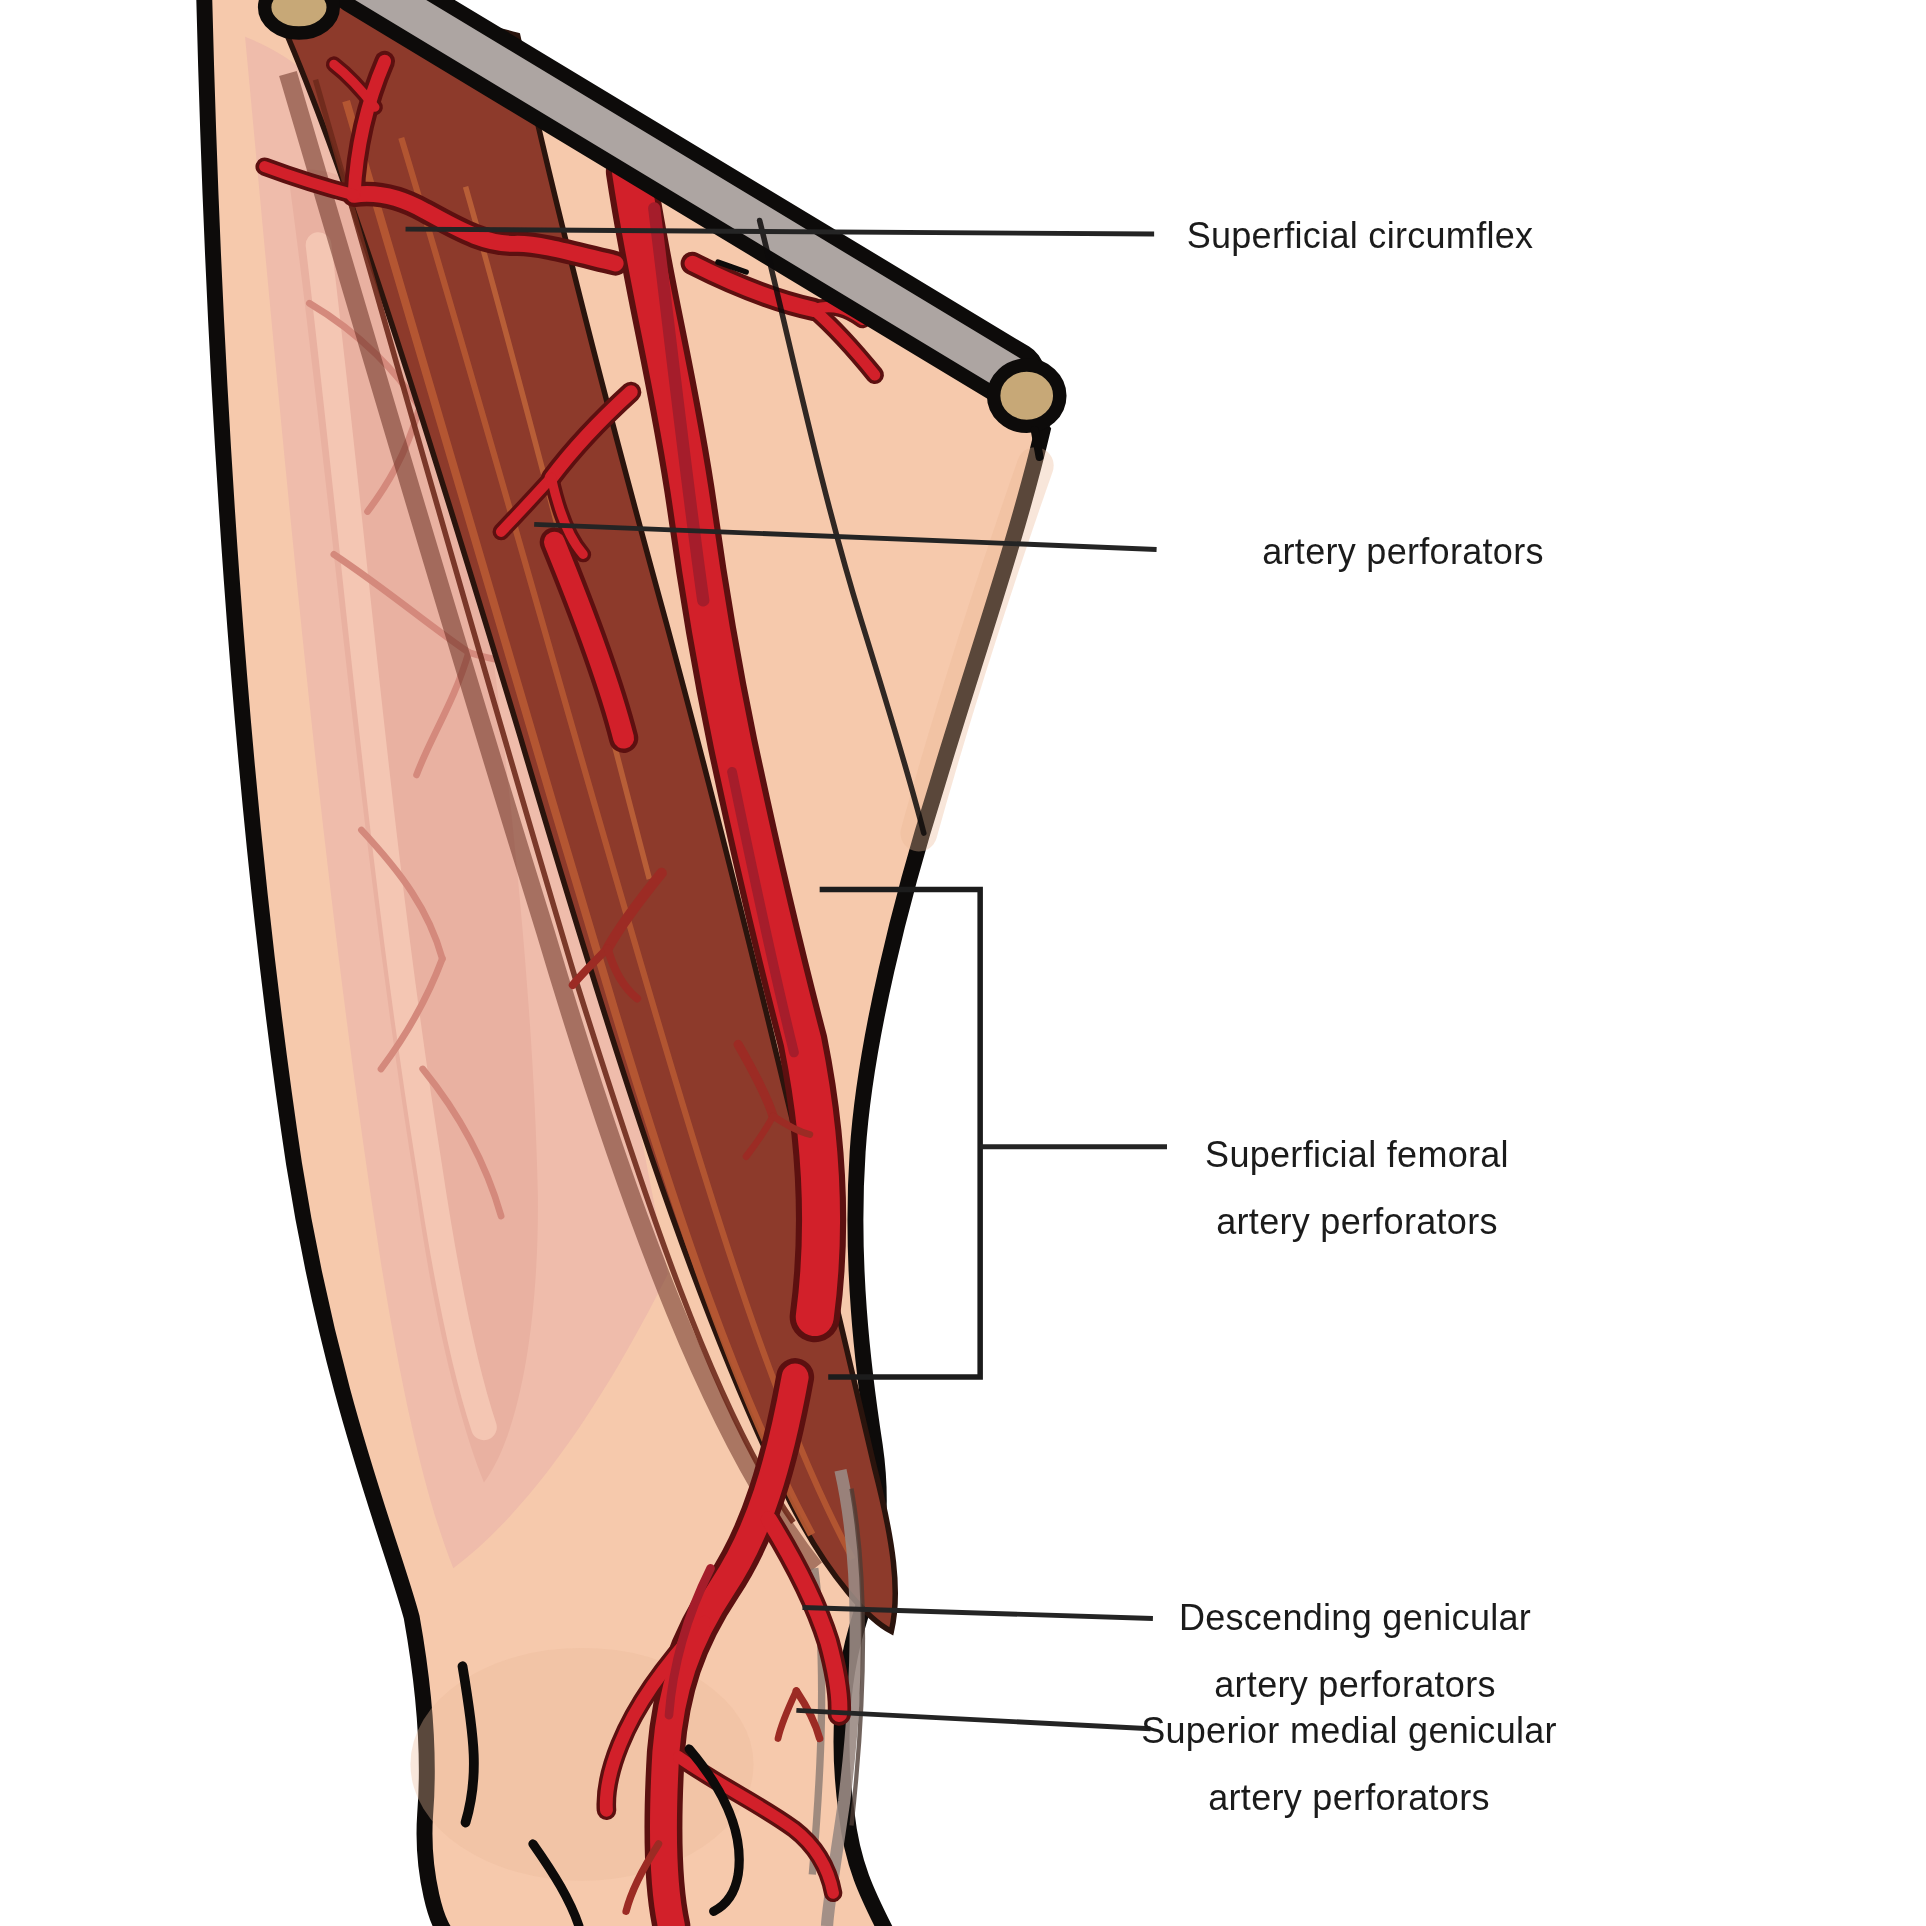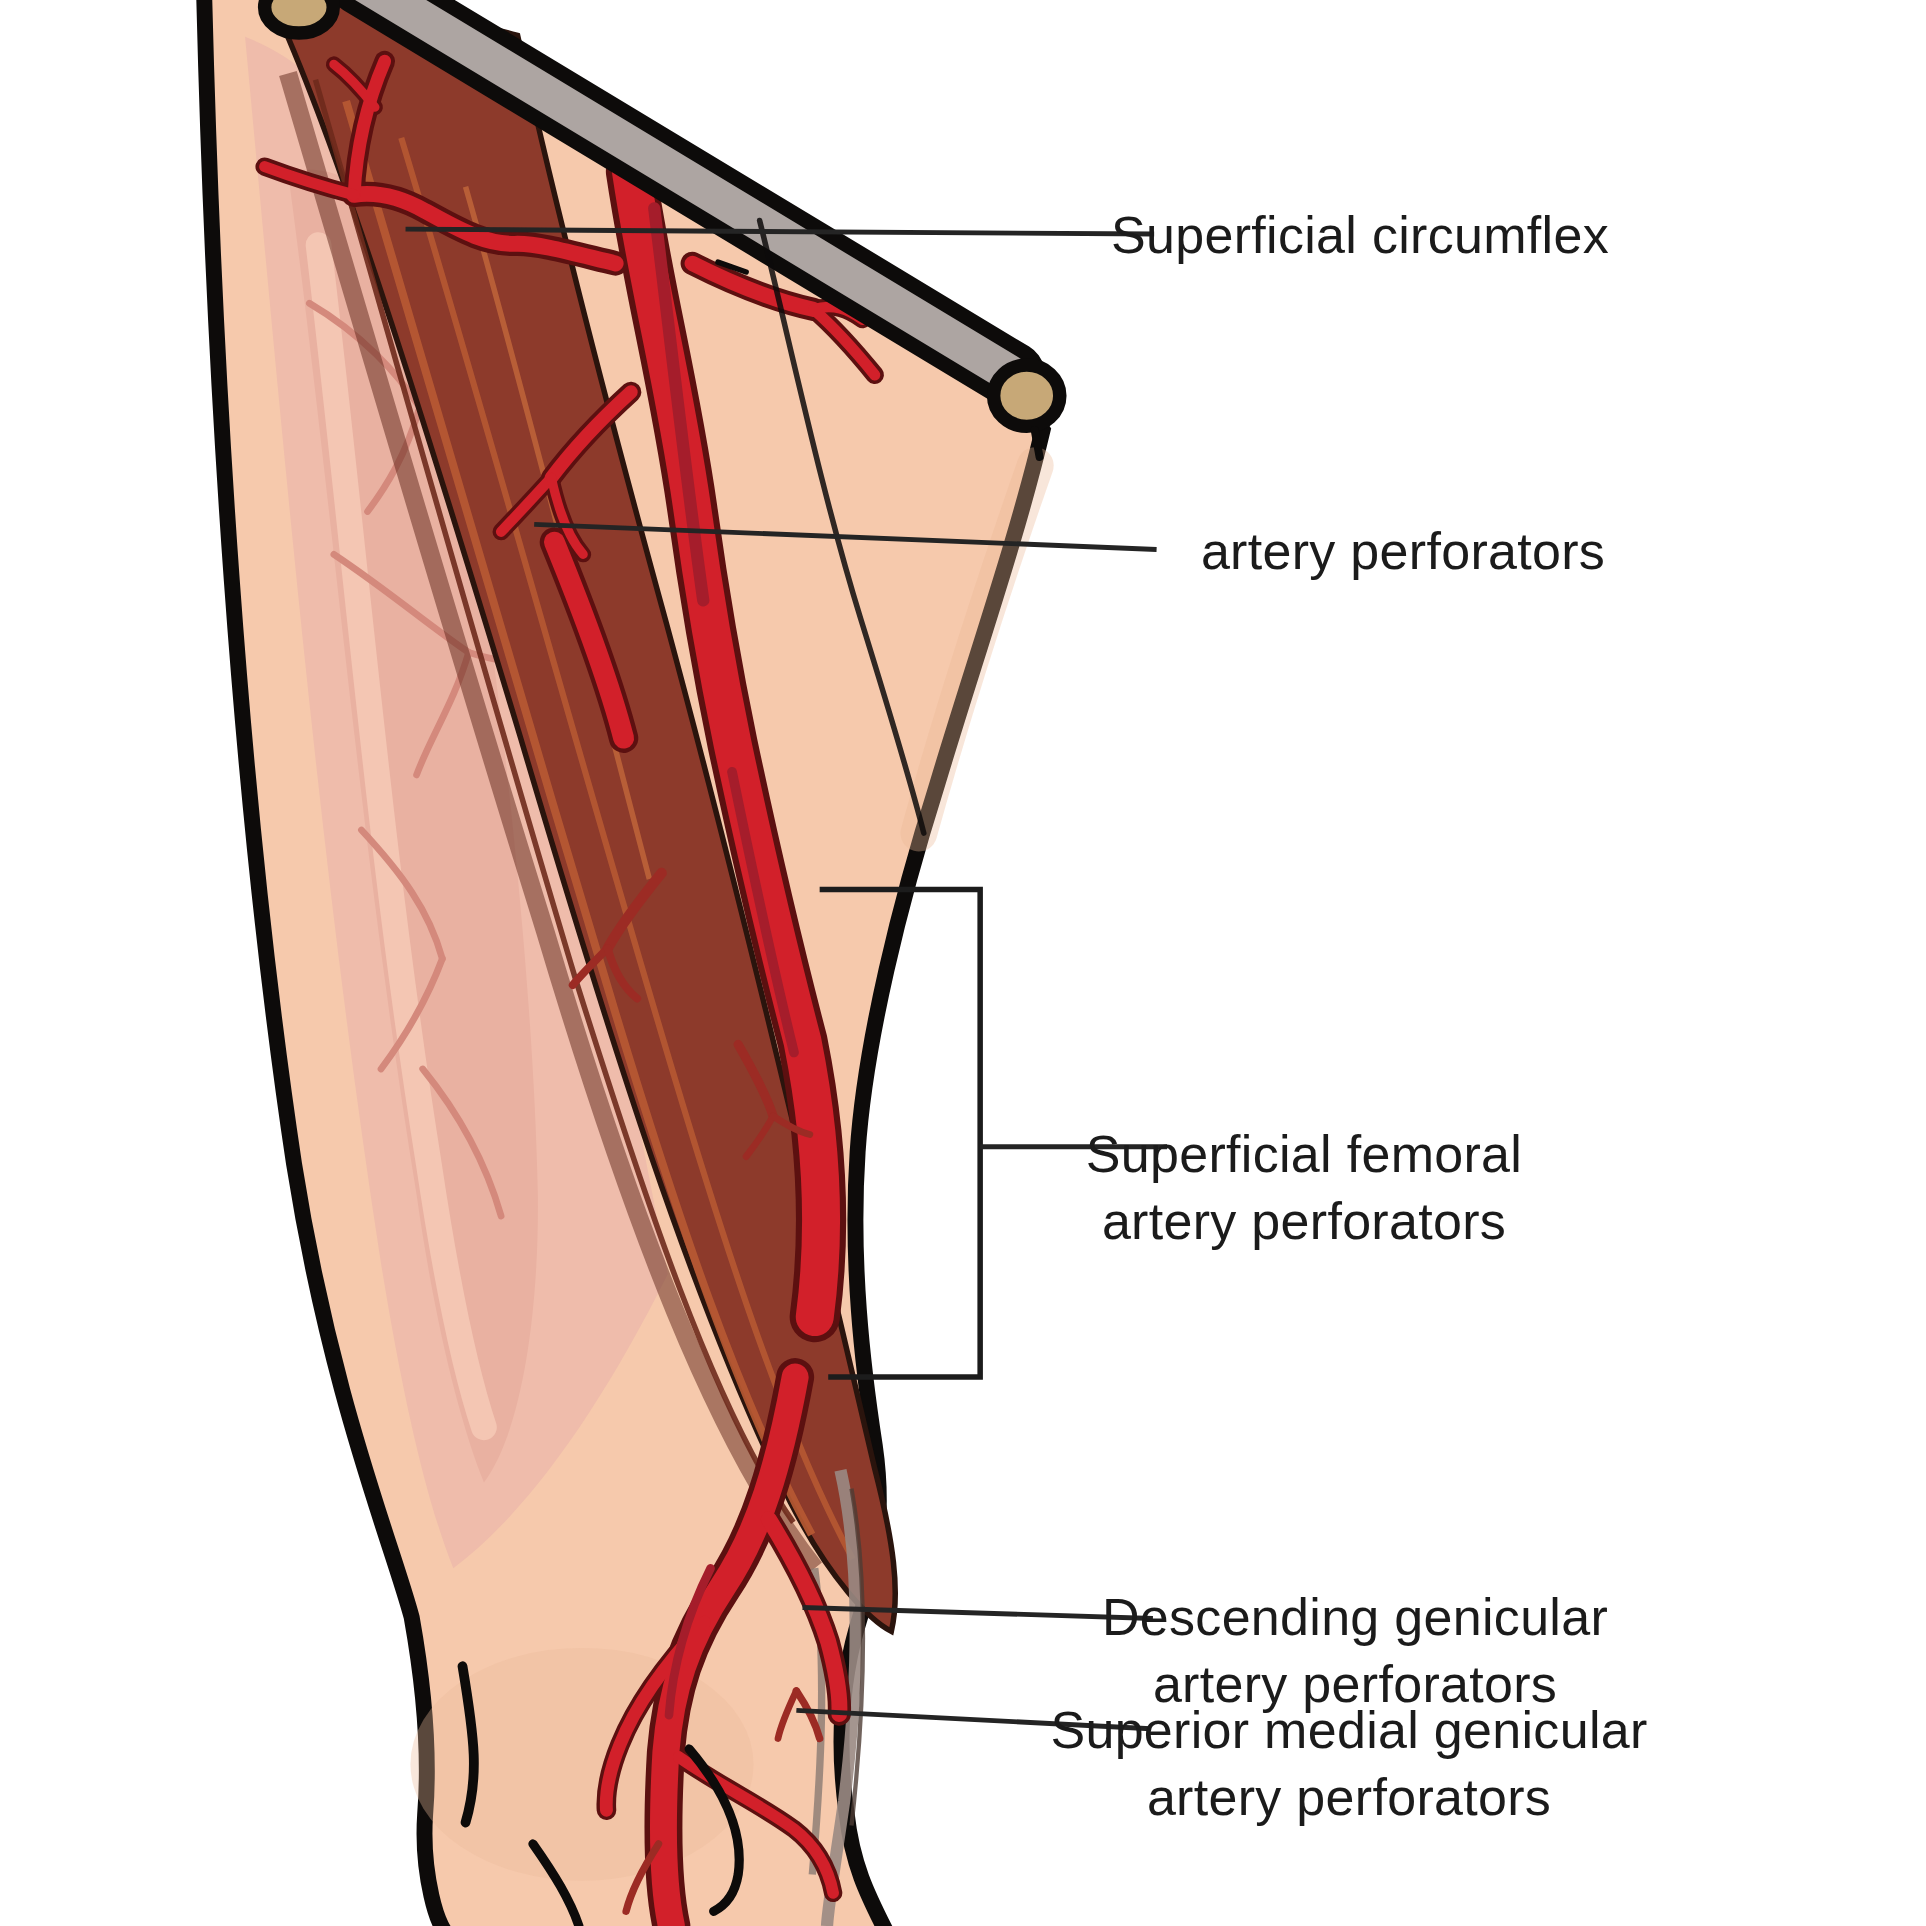--- a/index.html
+++ b/index.html
@@ -9,21 +9,21 @@
     background:#ffffff;
     font-family:"Liberation Sans", sans-serif;
     overflow:hidden;
   }
   .stage svg{position:absolute;left:0;top:0;}
   .anatomy-label{
     position:absolute;
     transform:translateX(-50%);
     text-align:center;
     color:#1b1b1b;
-    font-size:52px;
+    font-size:36px;
     line-height:67px;
     white-space:nowrap;
     letter-spacing:0.3px;
   }
   .vu{fill:none;stroke:#5c1010;stroke-linecap:round;stroke-linejoin:round;}
   .vb{fill:none;stroke:#d2202a;stroke-linecap:round;stroke-linejoin:round;}
   .vm{fill:none;stroke:#a51d2b;stroke-linecap:round;stroke-linejoin:round;}
   .vd{fill:none;stroke:#9c2b24;stroke-linecap:round;stroke-linejoin:round;}
   .faintvessel{fill:none;stroke:#d4897c;stroke-width:11;stroke-linecap:round;}
   .leader{stroke:#242424;stroke-width:8;fill:none;}
@@ -200,21 +200,21 @@
 </svg>
 
 <div class="anatomy-label" style="left:1360px;top:202px;">
   <div>Superficial circumflex</div>
 </div>
 
 <div class="anatomy-label" style="left:1403px;top:518px;">
   <div>artery perforators</div>
 </div>
 
-<div class="anatomy-label" style="left:1304px;top:1121px;">
+<div class="anatomy-label" style="left:1357px;top:1121px;">
   <div>Superficial femoral</div>
   <div>artery perforators</div>
 </div>
 
 <div class="anatomy-label" style="left:1355px;top:1584px;">
   <div>Descending genicular</div>
   <div>artery perforators</div>
 </div>
 
 <div class="anatomy-label" style="left:1349px;top:1697px;">

